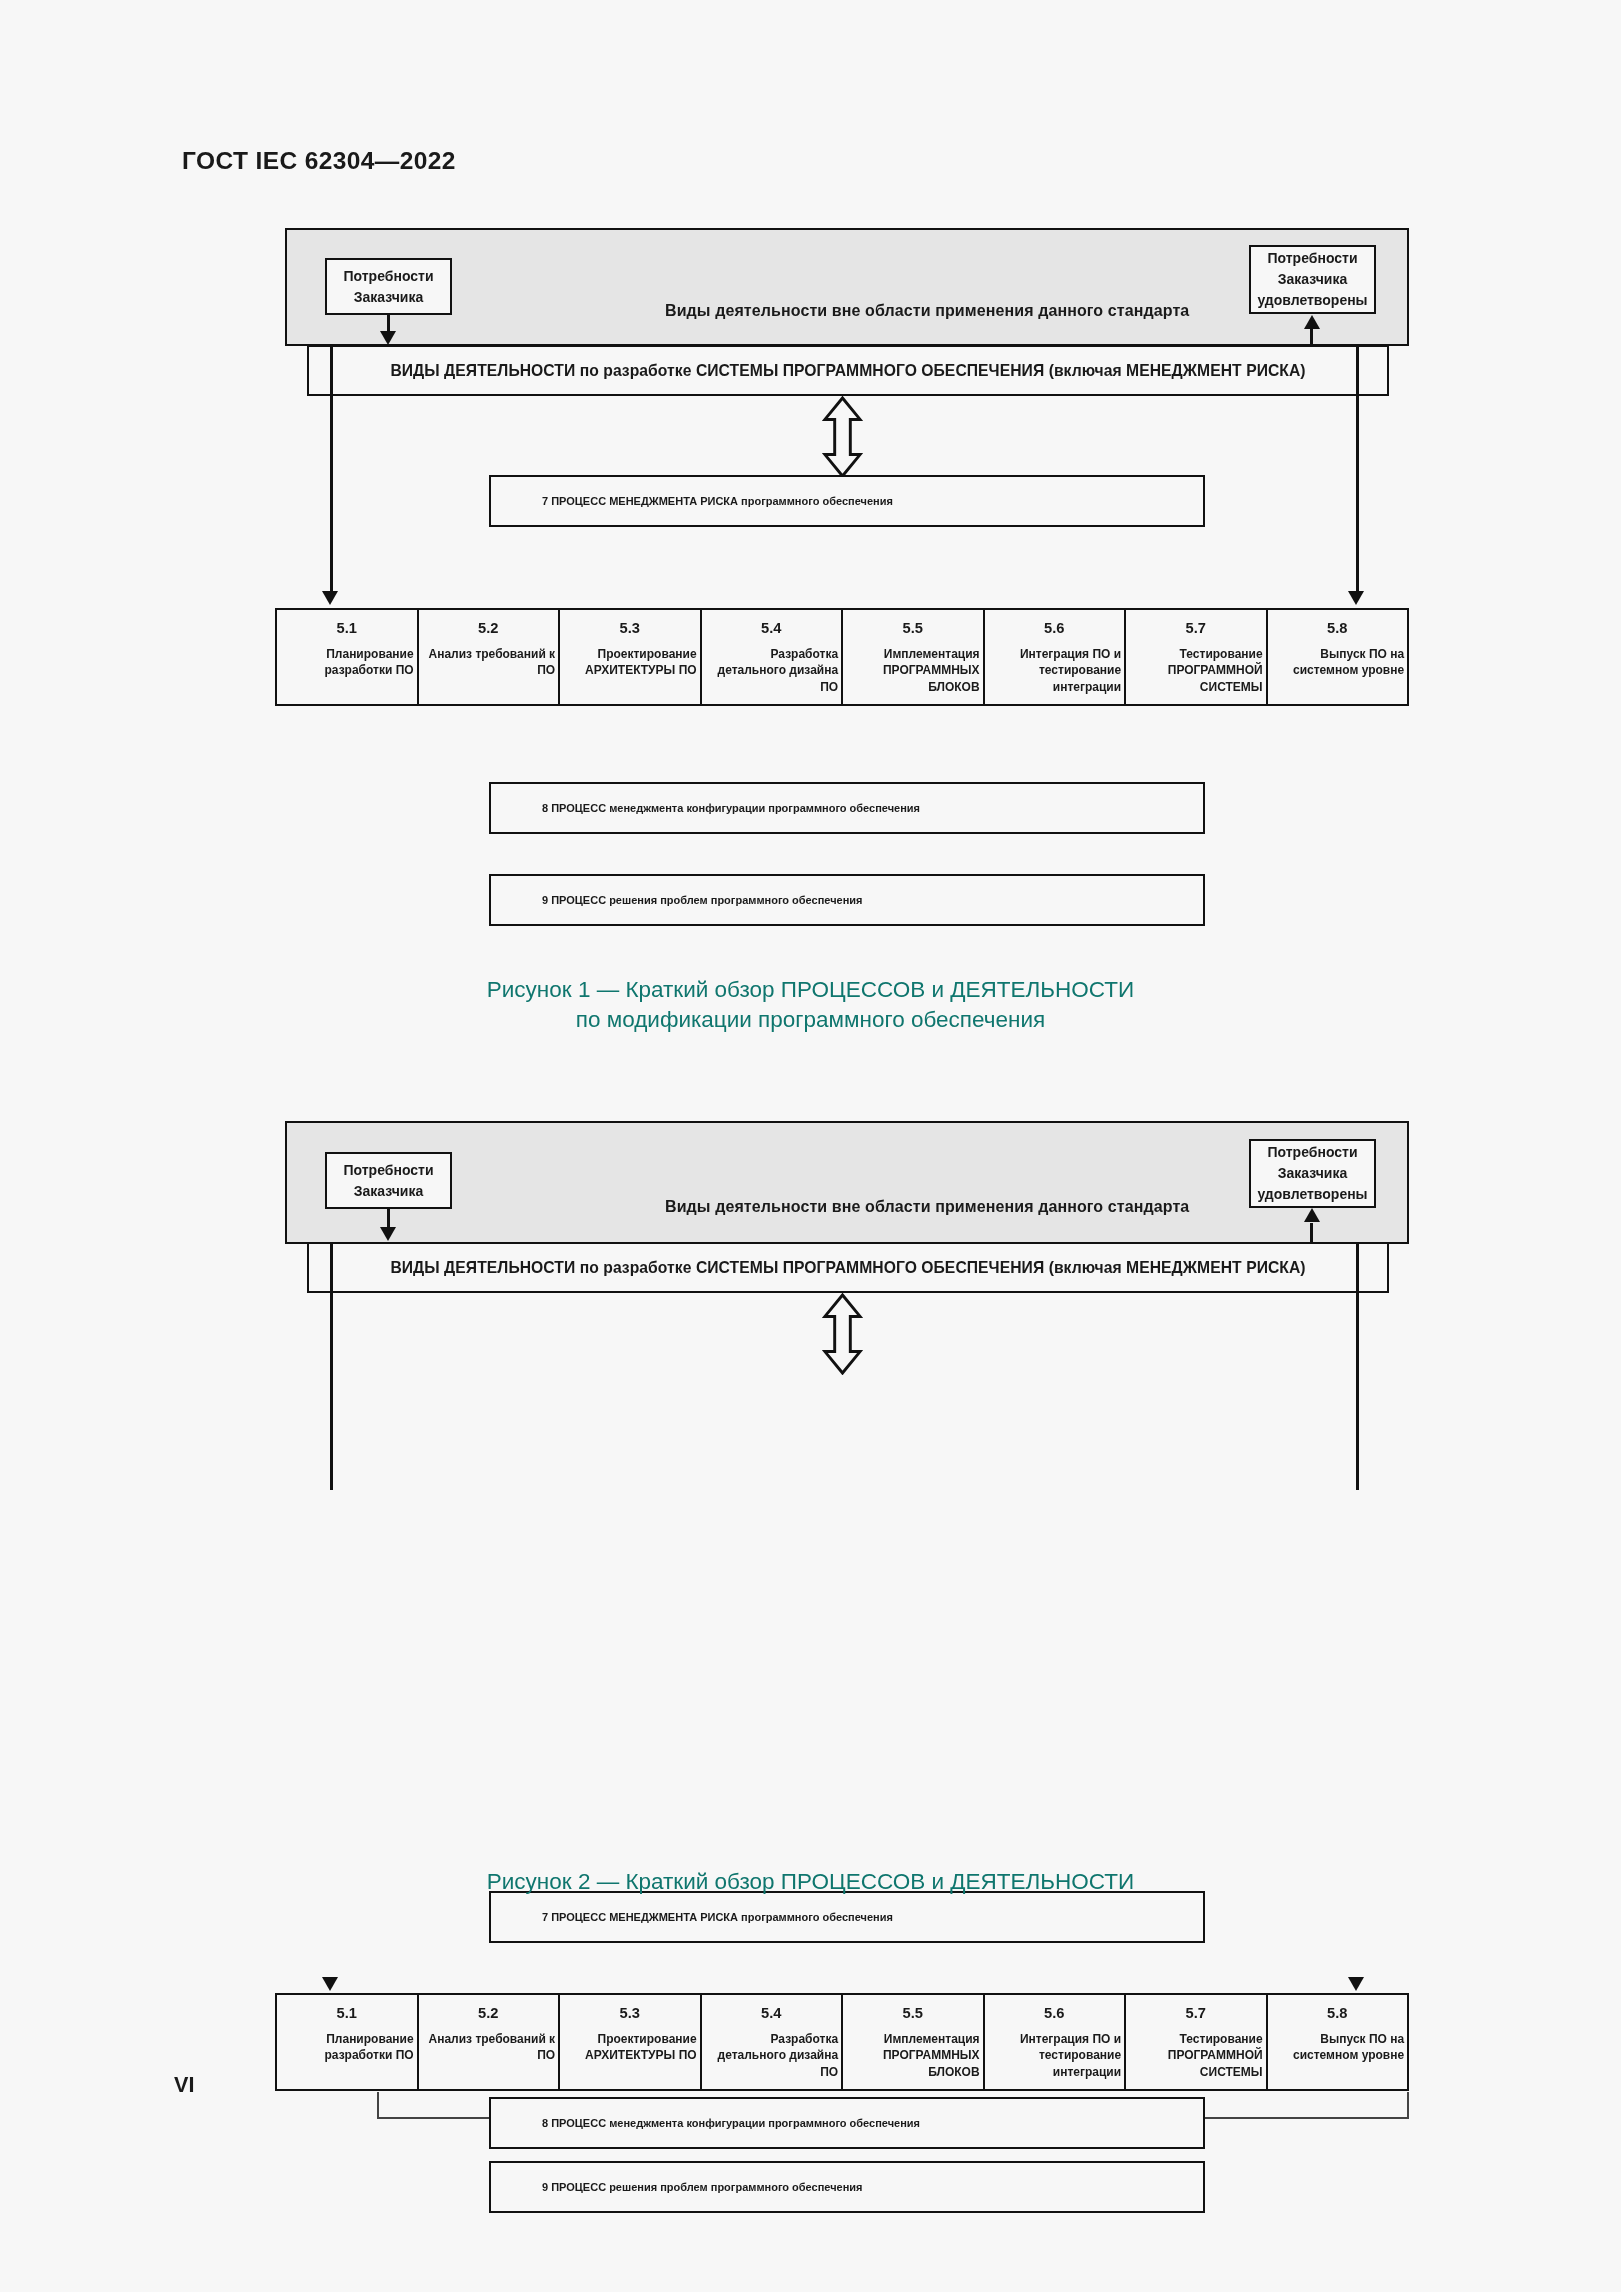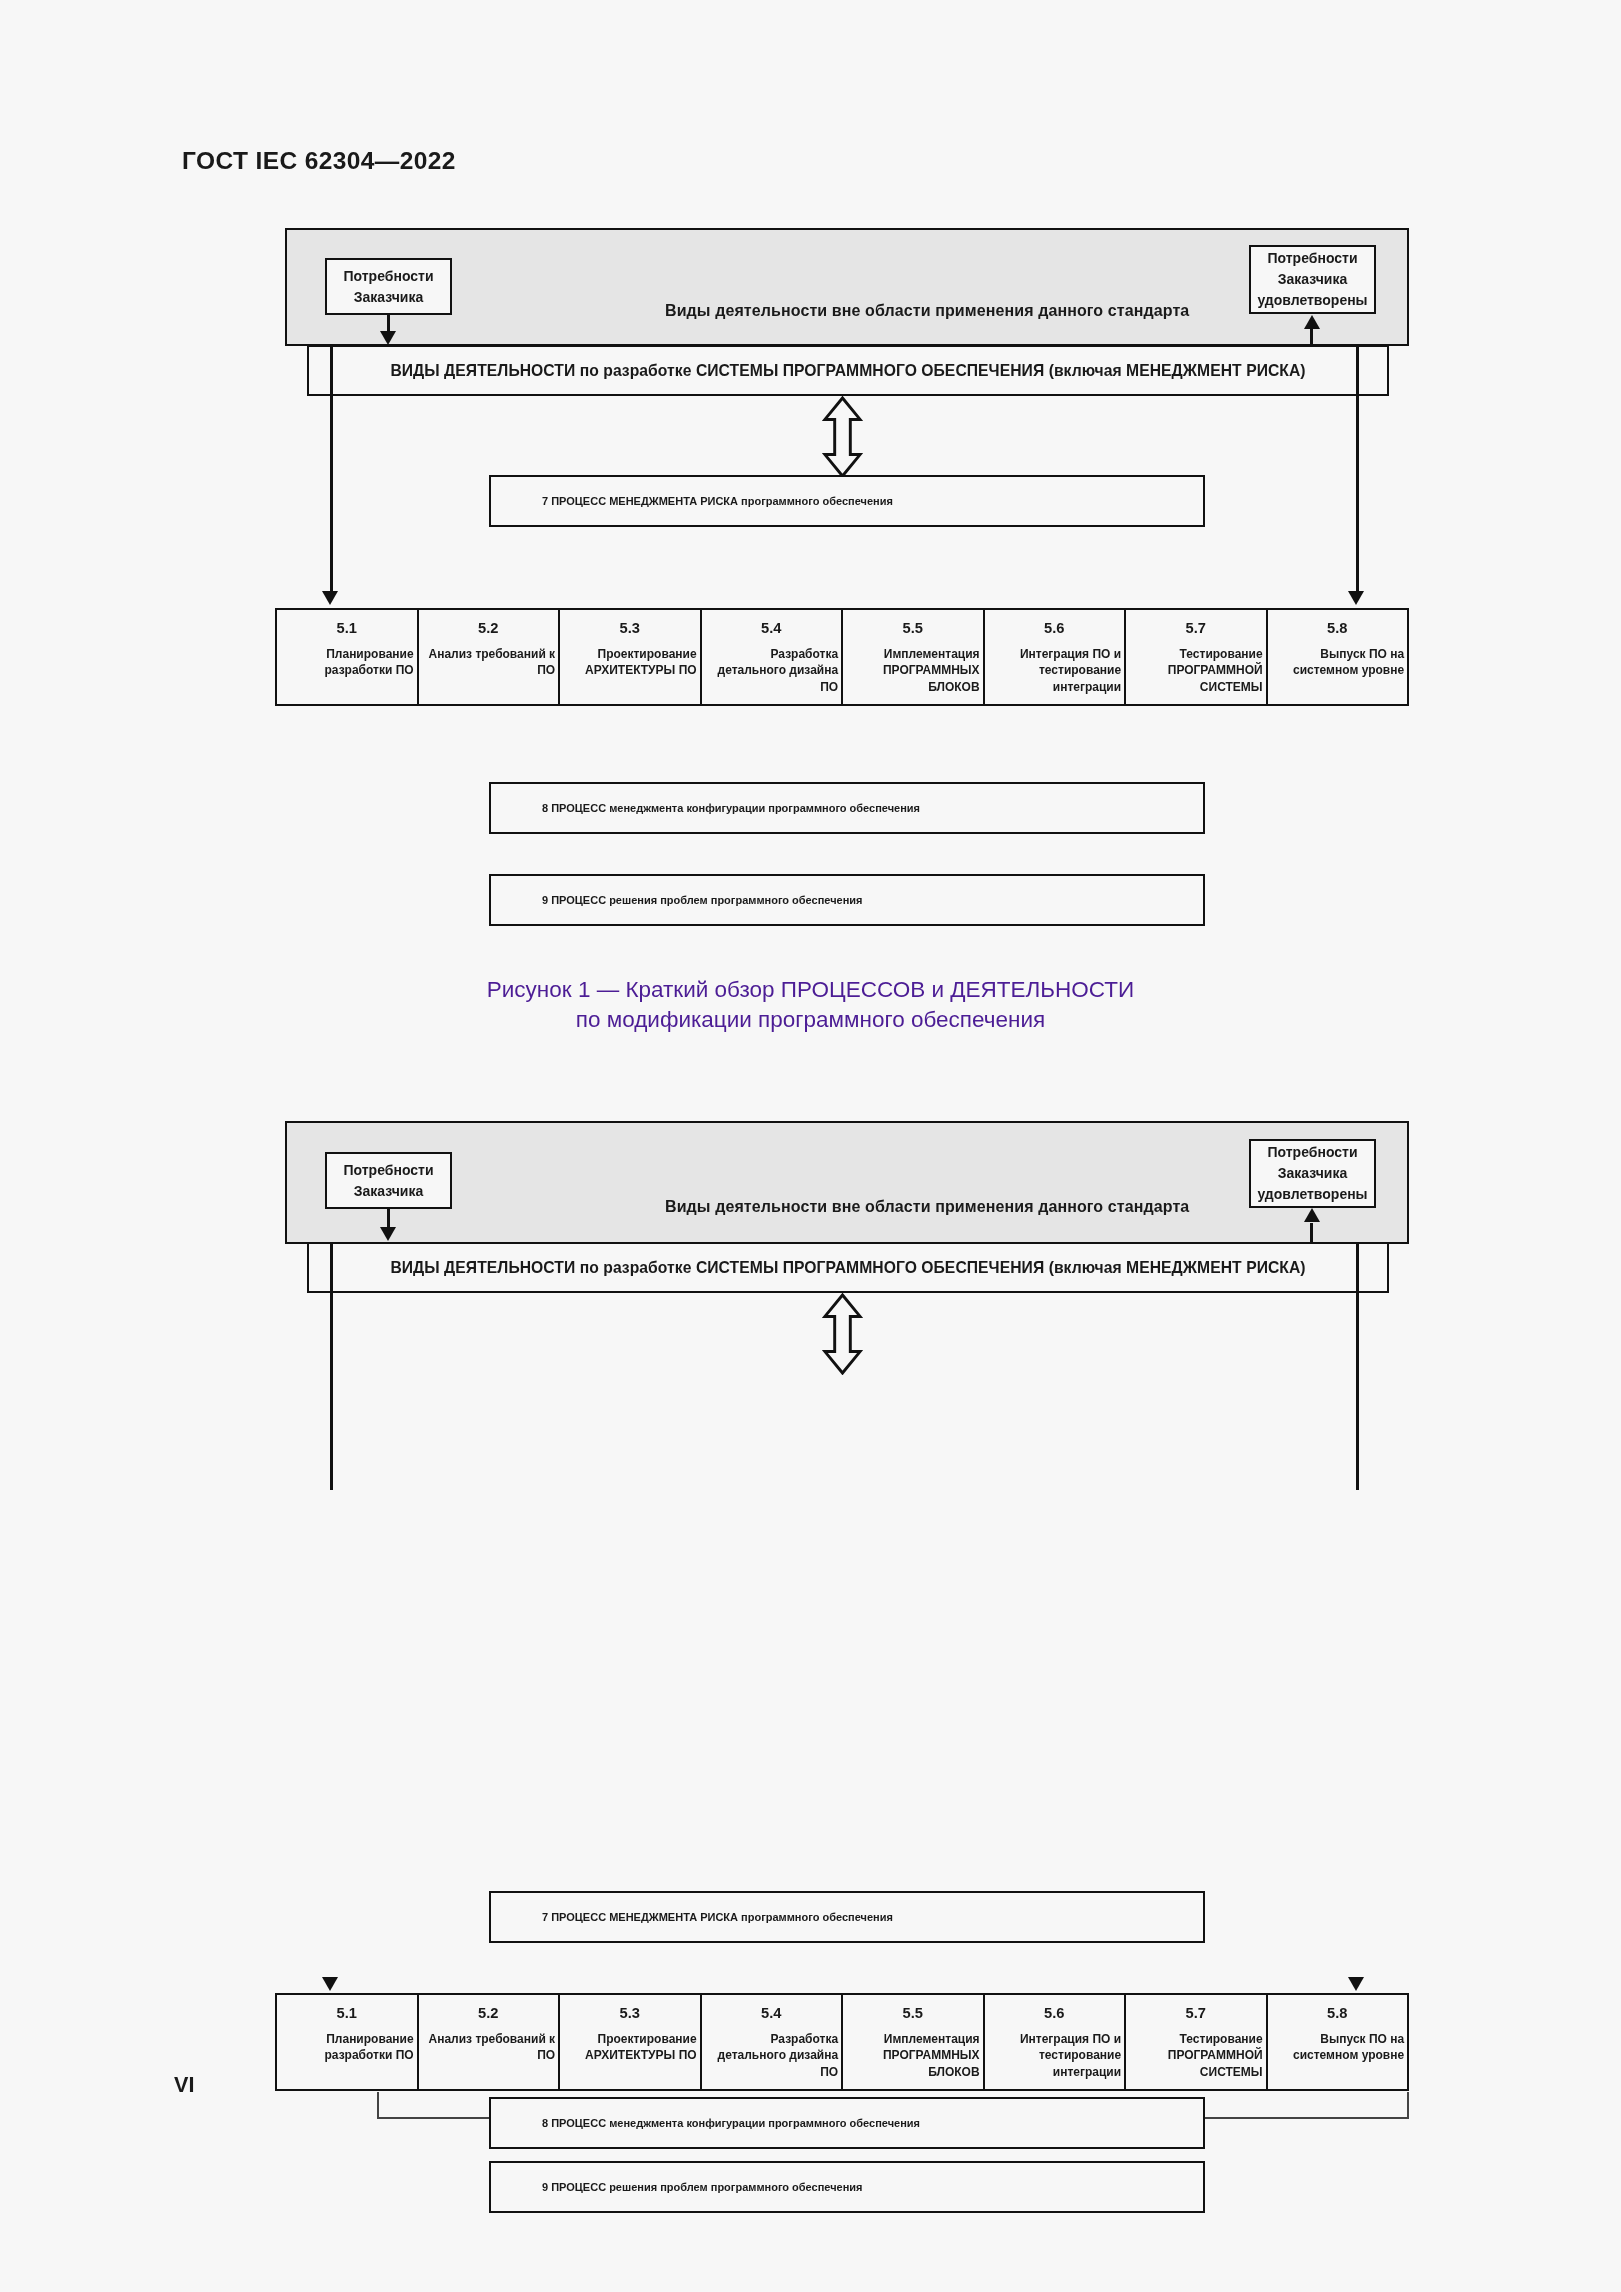--- a/index.html
+++ b/index.html
@@ -222,21 +222,21 @@
     padding: 0 9.8px;
   }
 
   
   .caption {
     position: absolute;
     width: 1621px;
     text-align: center;
     font-size: 22.5px;
     line-height: 1.35;
-    color: #4c1d95;
+    color: #0f766e;
   }
   #caption-1 { top: 975px; }
   #caption-2 { top: 1867px; }
   .caption-line { display: block; white-space: nowrap; }
 </style>
 </head>
 <body>
 
 <div class="page-header">ГОСТ IEC 62304—2022</div>
 
@@ -405,16 +405,17 @@
     <div class="br-line-r"></div>
     <div class="br-right"></div>
   </div>
 
   <div class="wide-box config-box">8 ПРОЦЕСС менеджмента конфигурации программного обеспечения</div>
 
   <div class="wide-box problem-box">9 ПРОЦЕСС решения проблем программного обеспечения</div>
 </div>
 
 <div class="caption" id="caption-2">
+  <span class="caption-line">Рисунок 2 — Краткий обзор ПРОЦЕССОВ и ДЕЯТЕЛЬНОСТИ</span>
 </div>
 
 <div class="page-number">VI</div>
 
 
 </body></html>

